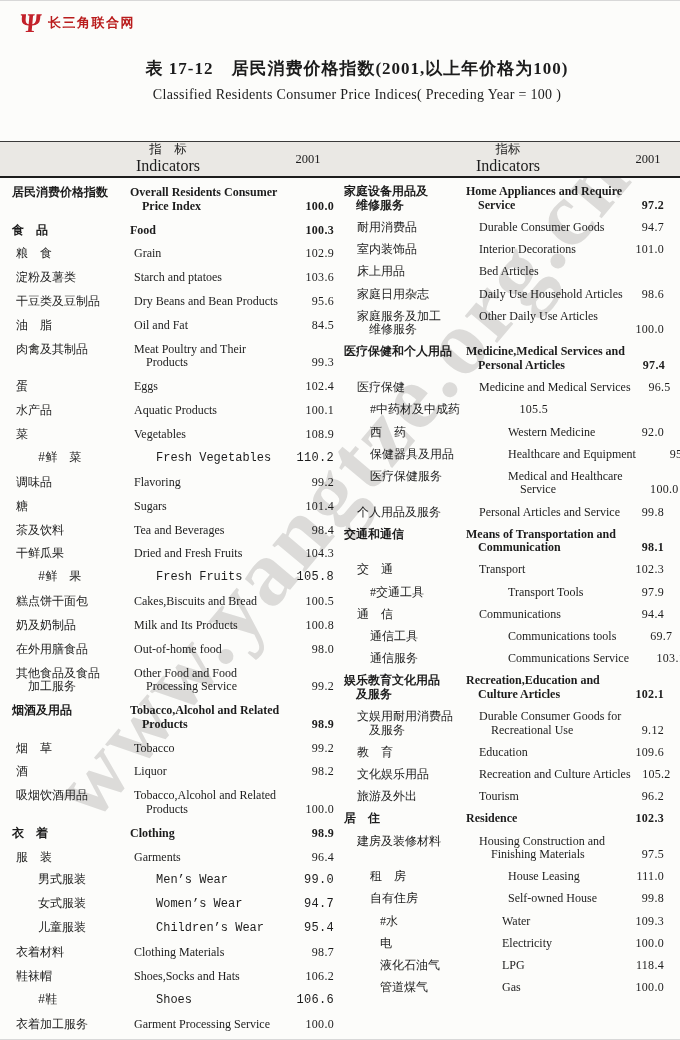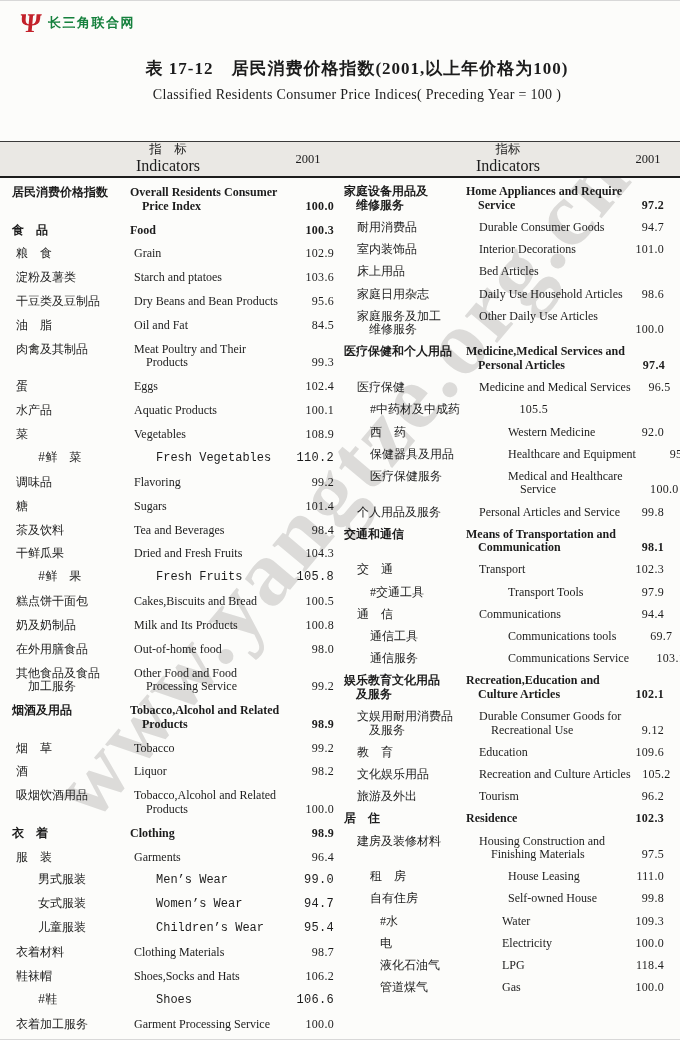--- a/index.html
+++ b/index.html
@@ -7,21 +7,21 @@
         border-top:1px solid #d8d8d8;border-bottom:1px solid #d8d8d8;box-sizing:border-box;
         font-family:"Liberation Serif", serif;color:#1c1c1c;}
   
   .watermark{position:absolute;left:-160px;top:428px;width:1000px;text-align:center;
              font-size:92px;letter-spacing:3px;font-weight:bold;
              transform:rotate(-50deg);z-index:0;pointer-events:none;
              font-family:"Liberation Serif", serif;opacity:0.32;}
   
   .logo{position:absolute;top:8px;left:20px;display:flex;align-items:center;gap:7px;z-index:1;}
   .logo-icon{font-size:27px;font-weight:bold;line-height:28px;transform:skewX(-5deg);}
-  .logo-text{font-family:"Liberation Sans", sans-serif;font-size:13px;font-weight:bold;letter-spacing:1.5px;color:#15803d;}
+  .logo-text{font-family:"Liberation Sans", sans-serif;font-size:13px;font-weight:bold;letter-spacing:1.5px;color:#b91c1c;}
   
   .title-block{position:absolute;top:56px;left:17px;width:680px;text-align:center;z-index:1;}
   .title-cn{font-size:17px;font-weight:bold;letter-spacing:1px;}
   .title-en{font-size:14px;margin-top:7px;letter-spacing:0.3px;}
   
   .table{position:absolute;top:140px;left:0;width:680px;z-index:1;}
   .thead{display:flex;height:37px;border-top:1.5px solid #3a3a3a;border-bottom:2.5px solid #1d1d1d;
          align-items:center;box-sizing:border-box;}
   .th-half{flex:0 0 340px;display:flex;align-items:center;}
   .th-ind{flex:1;text-align:center;line-height:1.1;padding-left:60px;}

